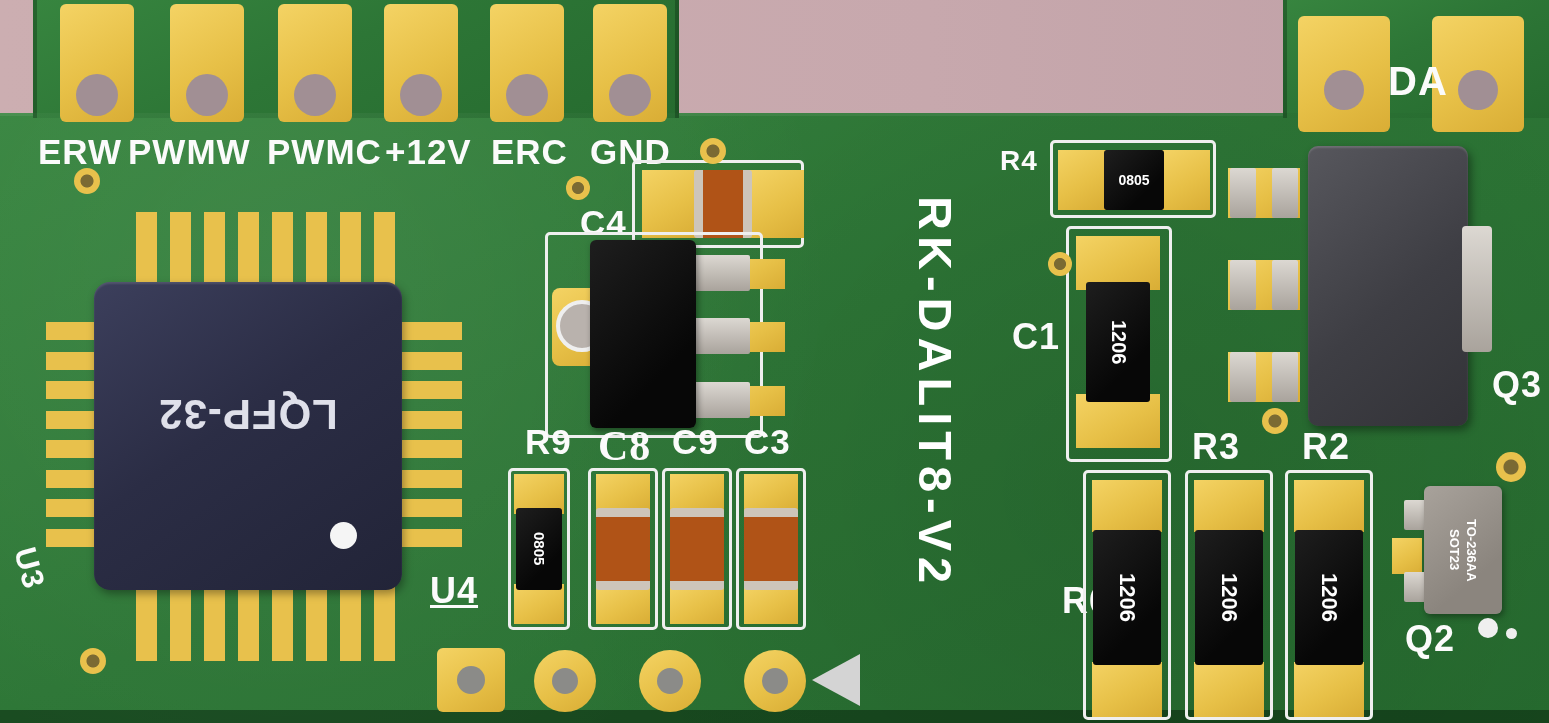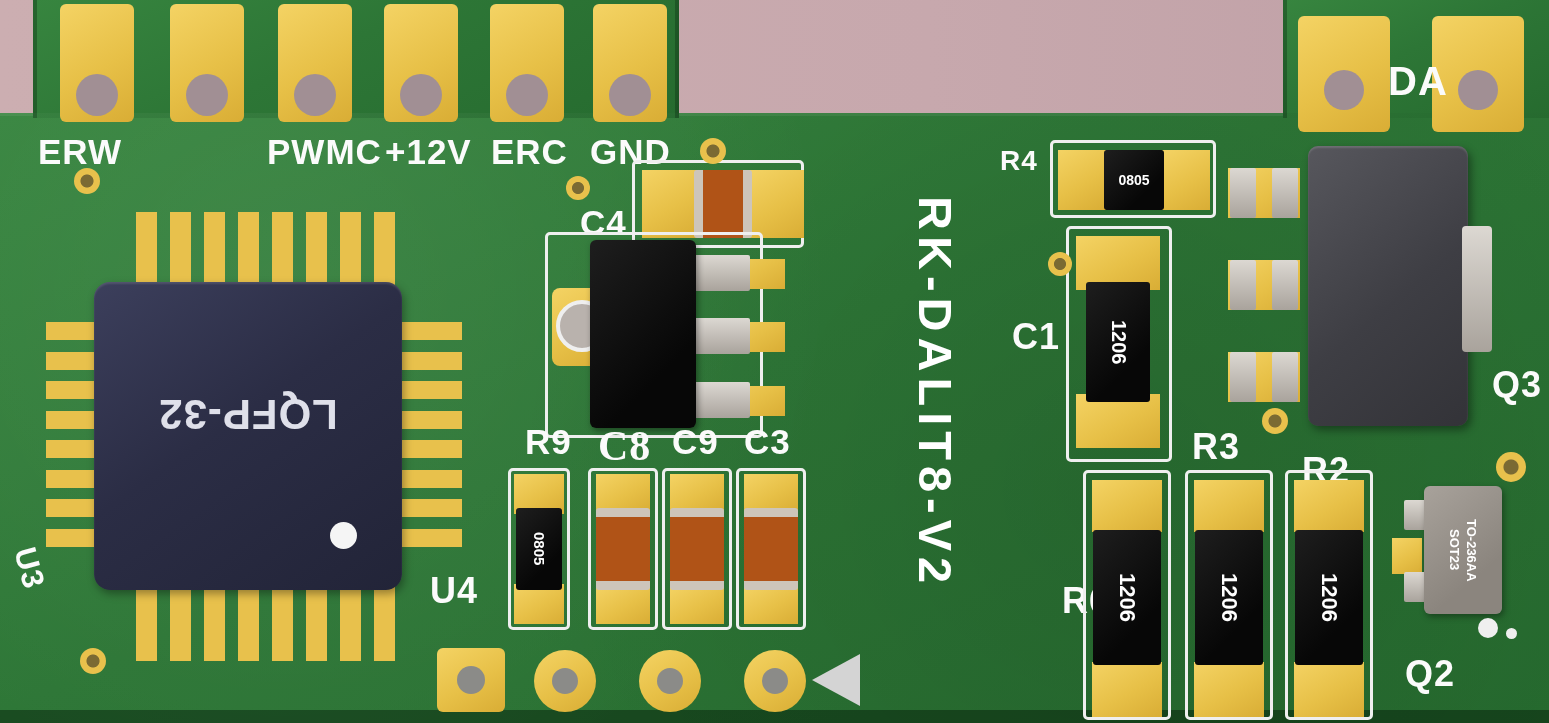--- a/index.html
+++ b/index.html
@@ -51,34 +51,35 @@
     <div class="hole" style="left:16px;top:70px;width:42px;height:42px;"></div>
   </div>
   <div class="pad" style="left:490px;top:4px;width:74px;height:118px;border-radius:6px;">
     <div class="hole" style="left:16px;top:70px;width:42px;height:42px;"></div>
   </div>
   <div class="pad" style="left:593px;top:4px;width:74px;height:118px;border-radius:6px;">
     <div class="hole" style="left:16px;top:70px;width:42px;height:42px;"></div>
   </div>
 
   <div class="lbl" style="left:38px;top:134px;font-size:35px;">ERW</div>
+  <div class="lbl" style="left:128px;top:134px;font-size:35px;">PWMW</div>
   <div class="lbl" style="left:267px;top:134px;font-size:35px;">PWMC</div>
   <div class="lbl" style="left:385px;top:134px;font-size:35px;">+12V</div>
   <div class="lbl" style="left:491px;top:134px;font-size:35px;">ERC</div>
   <div class="lbl" style="left:590px;top:134px;font-size:35px;">GND</div>
 
   <div class="abs" style="left:136px;top:212px;width:270px;height:76px;background:repeating-linear-gradient(90deg,#e8c14c 0 21px, rgba(0,0,0,0) 21px 34px);"></div>
   <div class="abs" style="left:136px;top:585px;width:270px;height:76px;background:repeating-linear-gradient(90deg,#e8c14c 0 21px, rgba(0,0,0,0) 21px 34px);"></div>
   <div class="abs" style="left:46px;top:322px;width:62px;height:234px;background:repeating-linear-gradient(180deg,#e8c14c 0 18px, rgba(0,0,0,0) 18px 29.5px);"></div>
   <div class="abs" style="left:398px;top:322px;width:64px;height:234px;background:repeating-linear-gradient(180deg,#e8c14c 0 18px, rgba(0,0,0,0) 18px 29.5px);"></div>
   <div class="abs" style="left:94px;top:282px;width:308px;height:308px;border-radius:16px;background:linear-gradient(145deg,#3c3f5c 0%,#2b2d45 45%,#222438 100%);box-shadow:2px 4px 8px rgba(0,0,0,.35), inset 0 2px 2px rgba(255,255,255,.12);"></div>
   <div class="lbl" style="left:94px;top:392px;width:308px;text-align:center;font-size:42px;color:#dfe0ea;transform:rotate(180deg);">LQFP-32</div>
   <div class="abs round" style="left:330px;top:522px;width:27px;height:27px;background:#f5f5f5;"></div>
   <div class="lbl" style="left:8px;top:552px;font-size:31px;transform:rotate(75deg);">U3</div>
-  <div class="lbl" style="left:430px;top:572px;font-size:36px;">U4</div>
+  <div class="lbl" style="left:430px;top:572px;font-size:36px;text-decoration:underline;">U4</div>
 
   <div class="silk" style="left:632px;top:160px;width:172px;height:88px;"></div>
   <div class="pad" style="left:642px;top:170px;width:56px;height:68px;"></div>
   <div class="pad" style="left:748px;top:170px;width:56px;height:68px;"></div>
   <div class="capbodyH" style="left:694px;top:170px;width:58px;height:68px;"></div>
   <div class="lbl" style="left:580px;top:205px;font-size:35px;">C4</div>
 
   <div class="silk" style="left:545px;top:232px;width:218px;height:206px;"></div>
   <div class="pad" style="left:552px;top:288px;width:62px;height:78px;border-radius:8px;"></div>
   <div class="abs round" style="left:556px;top:300px;width:52px;height:52px;background:#b9b2ad;border:4px solid #efefef;"></div>
@@ -160,21 +161,21 @@
   <div class="pad" style="left:1228px;top:352px;width:72px;height:50px;">
     <div class="metal" style="left:2px;top:0;width:26px;height:50px;"></div>
     <div class="metal" style="left:44px;top:0;width:26px;height:50px;"></div>
   </div>
 
   <div class="abs" style="left:1308px;top:146px;width:160px;height:280px;border-radius:10px;background:linear-gradient(140deg,#57575d 0%,#3e3e44 55%,#333338 100%);box-shadow:3px 4px 8px rgba(0,0,0,.4), inset 0 2px 2px rgba(255,255,255,.15);"></div>
   <div class="metal" style="left:1462px;top:226px;width:30px;height:126px;border-radius:4px;"></div>
   <div class="lbl" style="left:1492px;top:366px;font-size:36px;">Q3</div>
 
   <div class="lbl" style="left:1192px;top:428px;font-size:36px;">R3</div>
-  <div class="lbl" style="left:1302px;top:428px;font-size:36px;margin-top:24px;">R2</div>
+  <div class="lbl" style="left:1302px;top:428px;font-size:36px;">R2</div>
   <div class="lbl" style="left:1062px;top:582px;font-size:36px;">R6</div>
 
   <div class="silk" style="left:1083px;top:470px;width:88px;height:250px;"></div>
   <div class="pad" style="left:1092px;top:480px;width:70px;height:52px;"></div>
   <div class="pad" style="left:1092px;top:662px;width:70px;height:55px;"></div>
   <div class="blackbody cell" style="left:1093px;top:530px;width:68px;height:135px;">
     <span class="vtext" style="font-size:22px;">1206</span>
   </div>
 
   <div class="silk" style="left:1185px;top:470px;width:88px;height:250px;"></div>
@@ -191,21 +192,21 @@
     <span class="vtext" style="font-size:22px;">1206</span>
   </div>
 
   <div class="pad" style="left:1392px;top:538px;width:30px;height:36px;"></div>
   <div class="metal" style="left:1404px;top:500px;width:24px;height:30px;"></div>
   <div class="metal" style="left:1404px;top:572px;width:24px;height:30px;"></div>
   <div class="abs cell" style="left:1424px;top:486px;width:78px;height:128px;border-radius:6px;background:linear-gradient(140deg,#a8a29b 0%,#8b857e 70%);box-shadow:2px 3px 6px rgba(0,0,0,.35);gap:2px;">
     <span class="vtext" style="font-size:13px;">SOT23</span>
     <span class="vtext" style="font-size:13px;">TO-236AA</span>
   </div>
-  <div class="lbl" style="left:1405px;top:620px;font-size:36px;margin-top:35px;">Q2</div>
+  <div class="lbl" style="left:1405px;top:620px;font-size:36px;">Q2</div>
 
   <div class="pad" style="left:1298px;top:16px;width:92px;height:116px;border-radius:6px;">
     <div class="hole" style="left:26px;top:54px;width:40px;height:40px;"></div>
   </div>
   <div class="pad" style="left:1432px;top:16px;width:92px;height:116px;border-radius:6px;">
     <div class="hole" style="left:26px;top:54px;width:40px;height:40px;"></div>
   </div>
   <div class="lbl" style="left:1388px;top:60px;font-size:40px;">DA</div>
 
   <div class="via" style="left:74px;top:168px;width:26px;height:26px;"></div>

